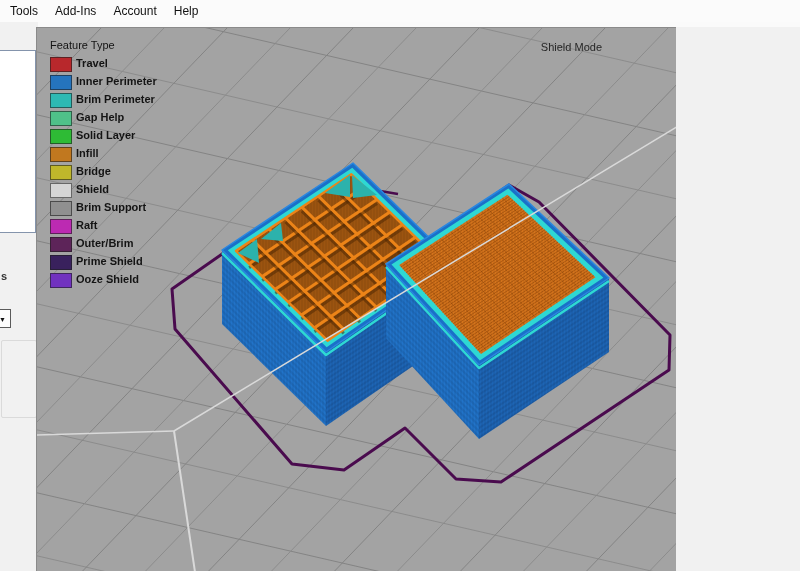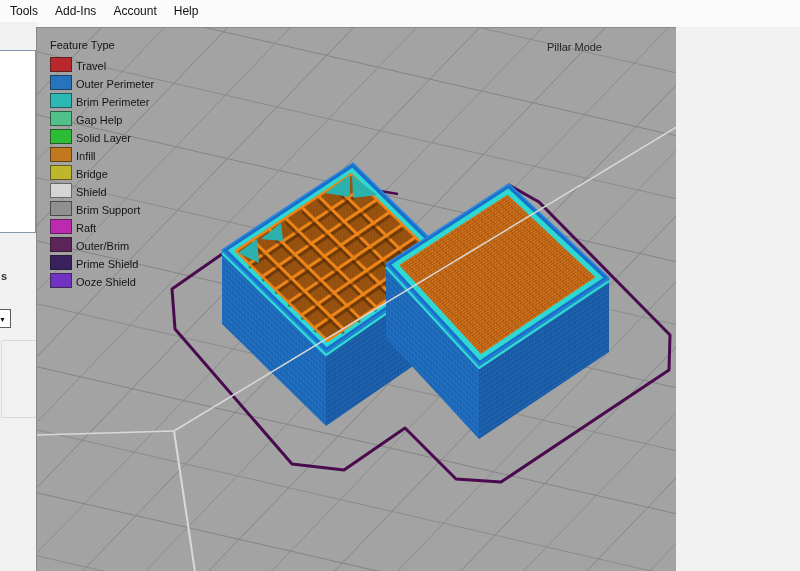--- a/index.html
+++ b/index.html
@@ -18,21 +18,21 @@
             padding-right:4px;box-sizing:border-box;}
   .groupbox{position:absolute;left:1px;top:318px;width:34px;height:76px;border:1px solid #dadada;
             border-radius:2px;}
   .gapcol{position:absolute;left:38px;top:22px;width:10px;height:549px;background:#fafafa;}
   .topstrip{position:absolute;left:48px;top:22px;width:752px;height:5px;background:#fafafa;}
   .viewport{position:absolute;left:36px;top:27px;width:640px;height:544px;overflow:hidden;
             border-left:1px solid #8a8a8a;border-top:1px solid #8a8a8a;box-sizing:border-box;}
   .viewport svg{position:absolute;left:0;top:0;}
   .legend{position:absolute;left:13px;top:11px;}
   .legend-title{font-size:11px;color:#141414;margin-bottom:6px;}
-  .lrow{display:flex;align-items:flex-end;margin-bottom:3px;height:15px;}
+  .lrow{display:flex;align-items:flex-start;margin-bottom:3px;height:15px;font-weight:bold;}
   .lsw{width:22px;height:15px;border:1px solid rgba(30,30,30,0.6);box-sizing:border-box;
        flex:0 0 22px;}
   .llab{font-size:11px;color:#141414;margin-left:4px;white-space:nowrap;}
   .mode-label{position:absolute;right:74px;top:13px;font-size:11px;color:#262626;}
 </style>
 </head>
 <body>
 
 <div class="app">
 
@@ -234,21 +234,21 @@
 
     <div class="legend">
       <div class="legend-title">Feature Type</div>
       <div class="legend-rows">
           <div class="lrow">
             <span class="lsw" style="background: rgb(184, 40, 44);"></span>
             <span class="llab">Travel</span>
           </div>
           <div class="lrow">
             <span class="lsw" style="background: rgb(37, 116, 189);"></span>
-            <span class="llab">Outer Perimeter</span>
+            <span class="llab">Inner Perimeter</span>
           </div>
           <div class="lrow">
             <span class="lsw" style="background: rgb(45, 185, 179);"></span>
             <span class="llab">Brim Perimeter</span>
           </div>
           <div class="lrow">
             <span class="lsw" style="background: rgb(79, 193, 137);"></span>
             <span class="llab">Gap Help</span>
           </div>
           <div class="lrow">
@@ -283,15 +283,15 @@
             <span class="lsw" style="background: rgb(57, 33, 93);"></span>
             <span class="llab">Prime Shield</span>
           </div>
           <div class="lrow">
             <span class="lsw" style="background: rgb(113, 50, 191);"></span>
             <span class="llab">Ooze Shield</span>
           </div>
         </div>
     </div>
 
-    <div class="mode-label">Pillar Mode</div>
+    <div class="mode-label">Shield Mode</div>
   </div>
 </div>
 
 </body></html>

